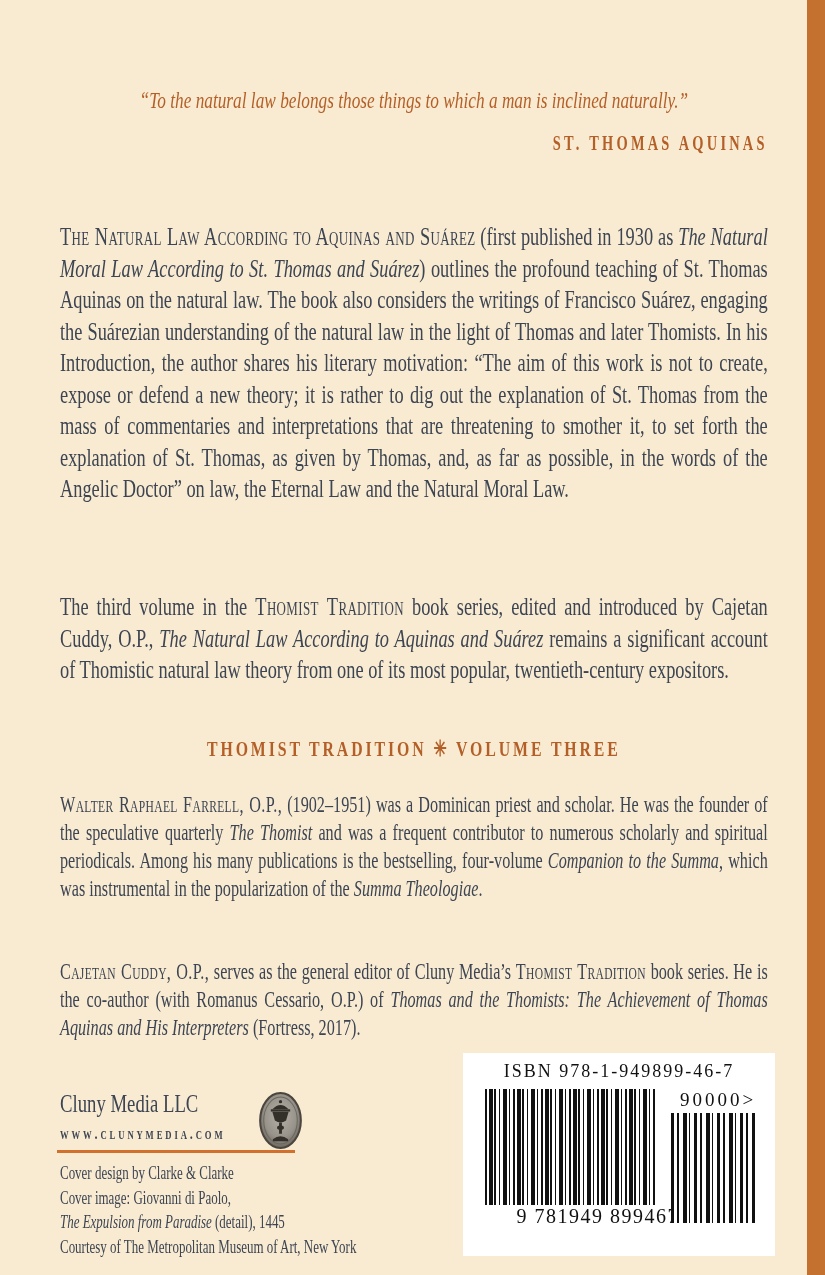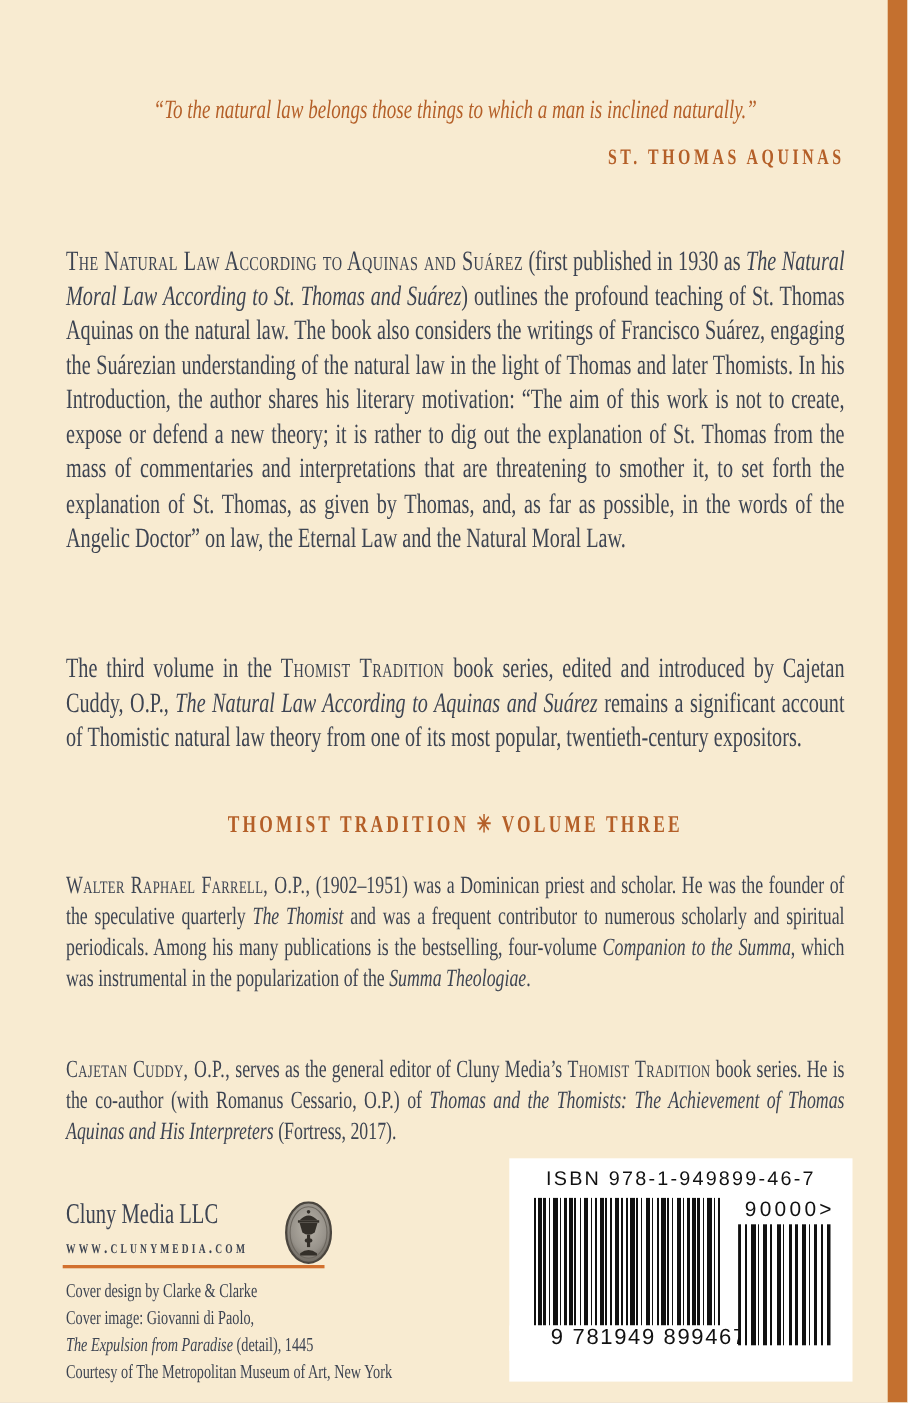--- a/index.html
+++ b/index.html
@@ -23,21 +23,21 @@
   .bio1{top:791px;}
   .bio2{top:958px;}
   .sc{font-variant:small-caps;letter-spacing:0.5px;}
   .it{font-style:italic;}
   .publisher{top:1089px;}
   .pub-name{font-size:26px;}
   .pub-url{font-size:17px;font-weight:700;letter-spacing:4px;font-variant:small-caps;margin-top:5px;}
   .rule{position:absolute;left:57px;top:1150px;width:238px;height:3px;background:var(--rule,#d2702e);}
   .credits{top:1161px;font-size:18px;line-height:24.5px;}
   .logo{position:absolute;left:259px;top:1092px;width:43px;height:57px;}
-  .barcode-box{position:absolute;left:463px;top:1053px;width:312px;height:203px;background:var(--barcode-bg,#ffffff);font-family:Liberation Sans, sans-serif;color:var(--barcode-ink,#111111);}
+  .barcode-box{position:absolute;left:463px;top:1053px;width:312px;height:203px;background:var(--barcode-bg,#ffffff);font-family:Liberation Serif, serif;color:var(--barcode-ink,#111111);}
   .isbn-line{position:absolute;top:8px;left:0;width:100%;text-align:center;font-size:18px;letter-spacing:2px;}
   .bars-main{position:absolute;left:22px;top:36px;width:172px;height:116px;
     background:repeating-linear-gradient(90deg,
       #111 0 2px,#fff 2px 4px,#111 4px 8px,#fff 8px 9px,#111 9px 11px,#fff 11px 14px,
       #111 14px 15px,#fff 15px 18px,#111 18px 22px,#fff 22px 24px,#111 24px 25px,#fff 25px 28px);}
   .bars-digits{position:absolute;left:0px;top:152px;width:216px;background:var(--barcode-bg,#ffffff);text-align:right;font-size:20px;letter-spacing:1.5px;}
   .addon-label{position:absolute;left:204px;top:36px;width:102px;text-align:center;font-size:19px;letter-spacing:3px;}
   .bars-addon{position:absolute;left:208px;top:60px;width:84px;height:110px;
     background:repeating-linear-gradient(90deg,
       #111 0 3px,#fff 3px 6px,#111 6px 8px,#fff 8px 12px,#111 12px 16px,#fff 16px 18px,#111 18px 19px,#fff 19px 23px);}

